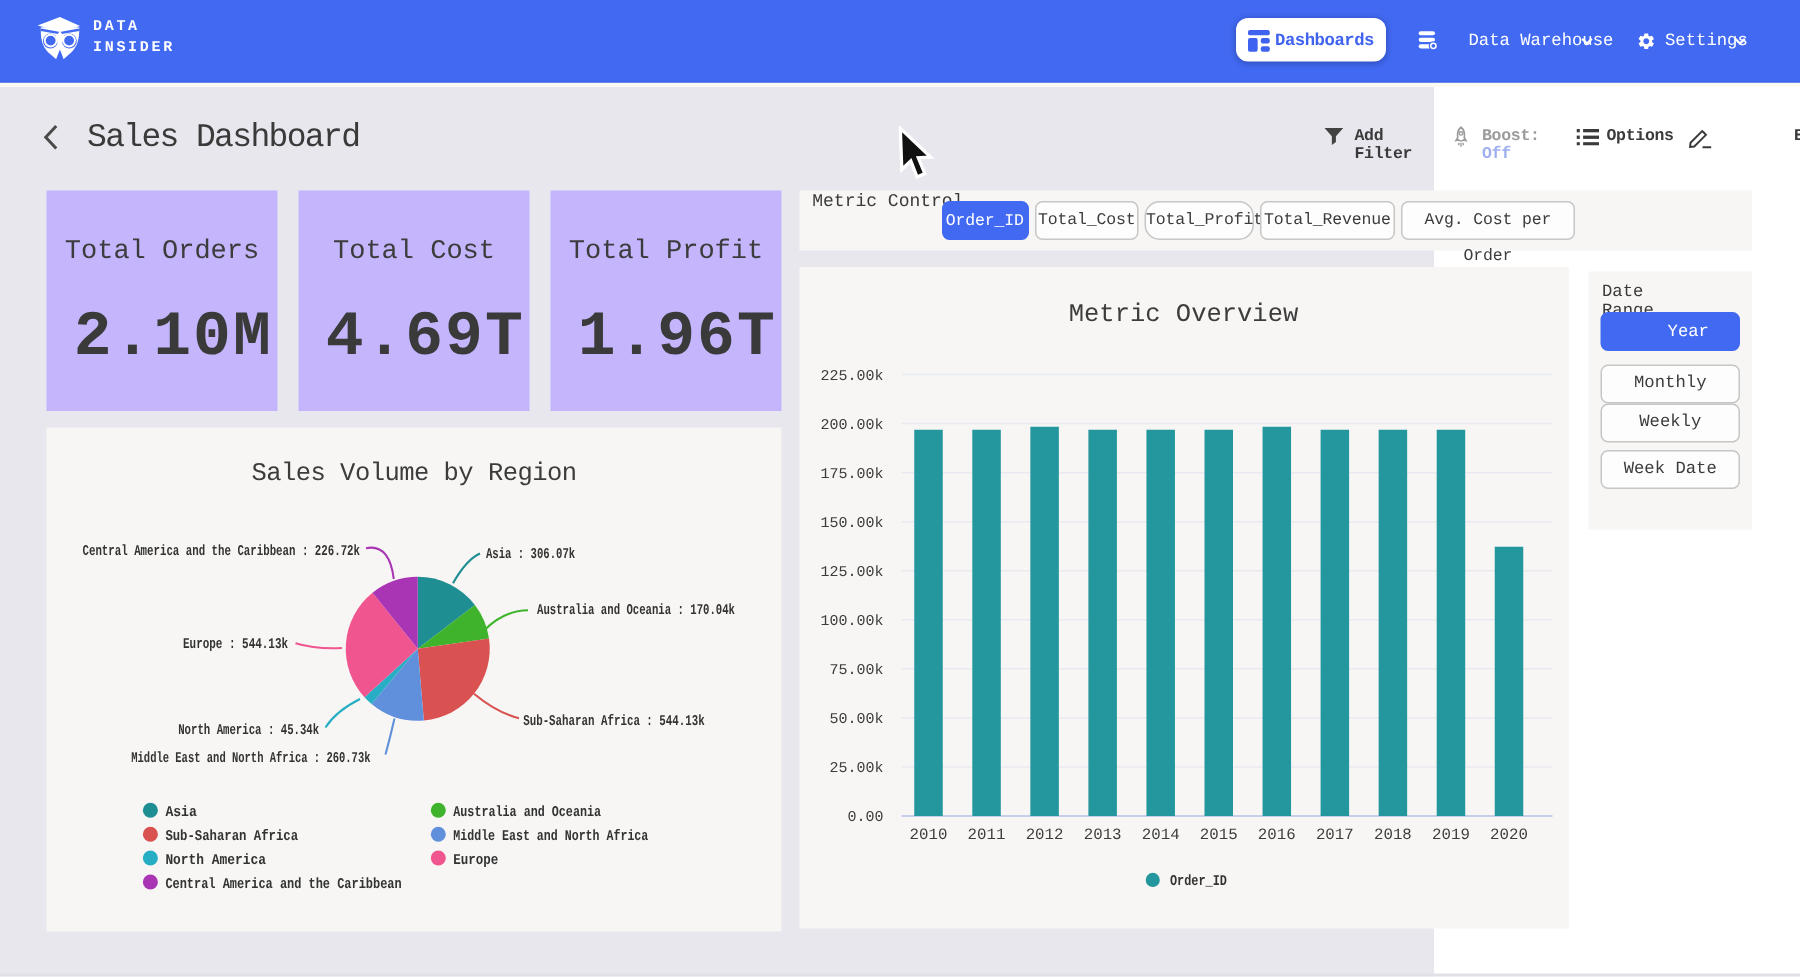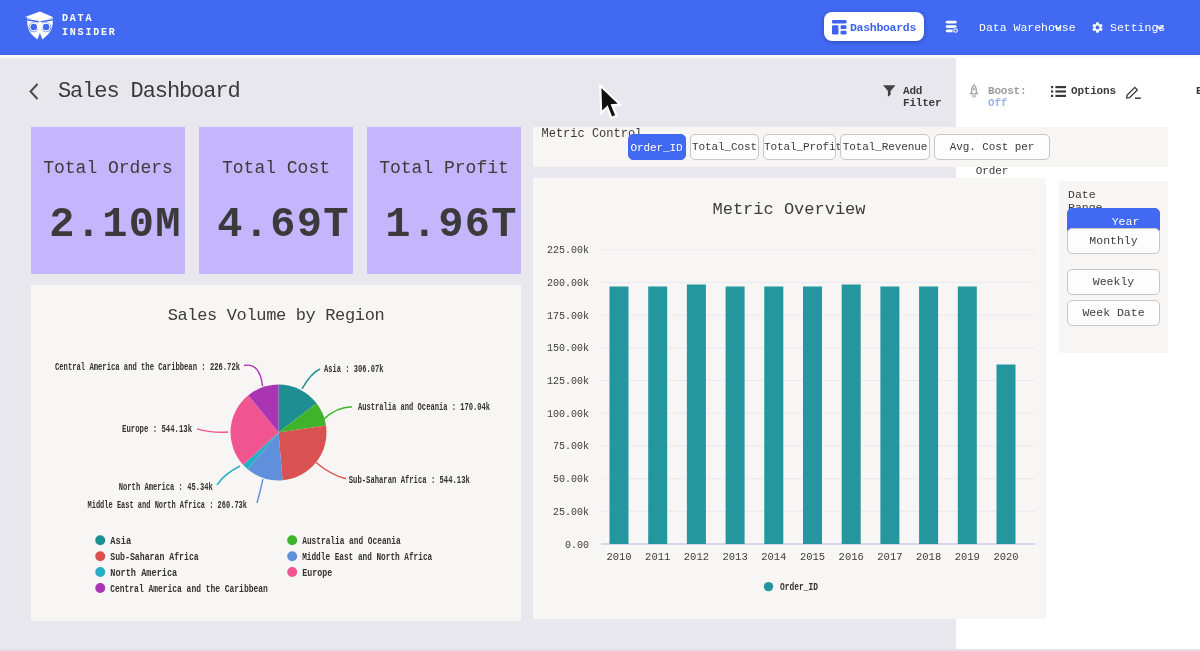--- a/index.html
+++ b/index.html
@@ -155,21 +155,21 @@
       <circle cx="261.2" cy="271.2" r="5" fill="#6090DC"></circle>
       <text x="271.2" y="274.9" text-anchor="start" font-size="10" font-weight="bold" fill="#333" textLength="130" lengthAdjust="spacingAndGlyphs">Middle East and North Africa</text>
       <circle cx="261.2" cy="287" r="5" fill="#F0558F"></circle>
       <text x="271.2" y="290.7" text-anchor="start" font-size="10" font-weight="bold" fill="#333" textLength="30" lengthAdjust="spacingAndGlyphs">Europe</text>
     </svg>
 
   <div class="card" style="left:533px; top:127px; width:635px; height:40px;"></div>
   <div class="abs" style="left:541.5px; top:127px; font-size:12px; color:#3A3A3A;">Metric Control</div>
   <div class="btn sel" style="left:627.5px; top:133.7px; width:58px; height:26px; line-height:26px;">Order_ID</div>
   <div class="btn" style="left:690px; top:133.7px; width:69px; height:26px; line-height:24px;">Total_Cost</div>
-  <div class="btn" style="left:763px; top:133.7px; width:73px; height:26px; line-height:24px;">Total_Profit</div>
+  <div class="btn" style="left:763px; top:133.7px; width:73px; height:26px; line-height:24px;border-radius:10px;">Total_Profit</div>
   <div class="btn" style="left:840px; top:133.7px; width:90px; height:26px; line-height:24px;">Total_Revenue</div>
   <div class="btn" style="left:934px; top:133.7px; width:116px; height:26px; line-height:24px;">Avg. Cost per Order</div>
 
   <div class="card" style="left:533px; top:178px; width:513px; height:441px;"></div>
   <svg class="abs" style="left:533px; top:178px;" width="513" height="441" viewBox="0 0 513 441" id="bars">
       <text x="256" y="36" text-anchor="middle" font-size="17" font-weight="normal" fill="#3C3C3C">Metric Overview</text>
       <line x1="68" x2="502" y1="366" y2="366" stroke="#C9CEE8" stroke-width="1.4"></line>
       <text x="56" y="369.5" text-anchor="end" font-size="10" font-weight="normal" fill="#3C3C3C">0.00</text>
       <line x1="68" x2="502" y1="333.3" y2="333.3" stroke="#E9E9F0" stroke-width="1"></line>
       <text x="56" y="336.8" text-anchor="end" font-size="10" font-weight="normal" fill="#3C3C3C">25.00k</text>
@@ -211,21 +211,21 @@
       <text x="434.3" y="381.5" text-anchor="middle" font-size="10.5" font-weight="normal" fill="#3C3C3C">2019</text>
       <rect x="463.5" y="186.5" width="19" height="179.5" fill="#23979D"></rect>
       <text x="473" y="381.5" text-anchor="middle" font-size="10.5" font-weight="normal" fill="#3C3C3C">2020</text>
       <circle cx="235.5" cy="408.6" r="4.7" fill="#23979D"></circle>
       <text x="247" y="412.1" text-anchor="start" font-size="10" font-weight="bold" fill="#333" textLength="38" lengthAdjust="spacingAndGlyphs">Order_ID</text>
     </svg>
 
   <div class="card" style="left:1059px; top:181px; width:109px; height:172px;"></div>
   <div class="abs" style="left:1068px; top:188px; font-size:11.5px; color:#3A3A3A;">Date Range</div>
   <div class="dbtn sel" style="top:207.5px;padding-left:24px;">Year</div>
-  <div class="dbtn" style="top:228px;">Monthly</div>
+  <div class="dbtn" style="top:243px;">Monthly</div>
   <div class="dbtn" style="top:269.3px;">Weekly</div>
   <div class="dbtn" style="top:300.2px;">Week Date</div>
 
   <svg class="abs" style="left:598px; top:84px;" width="27" height="39" viewBox="0 0 27 39">
     <path d="M2.2,1.5 L3.2,29 L9.2,23.2 L13.4,34 L18.6,31.7 L14.2,21.2 L22.4,20.7 Z" fill="#111" stroke="#fff" stroke-width="2.2"></path>
   </svg>
   <div class="abs" style="left:0px; top:649px; width:1200px; height:2px; background:#E0E0E6;"></div>
 </div>
 
 </body></html>

